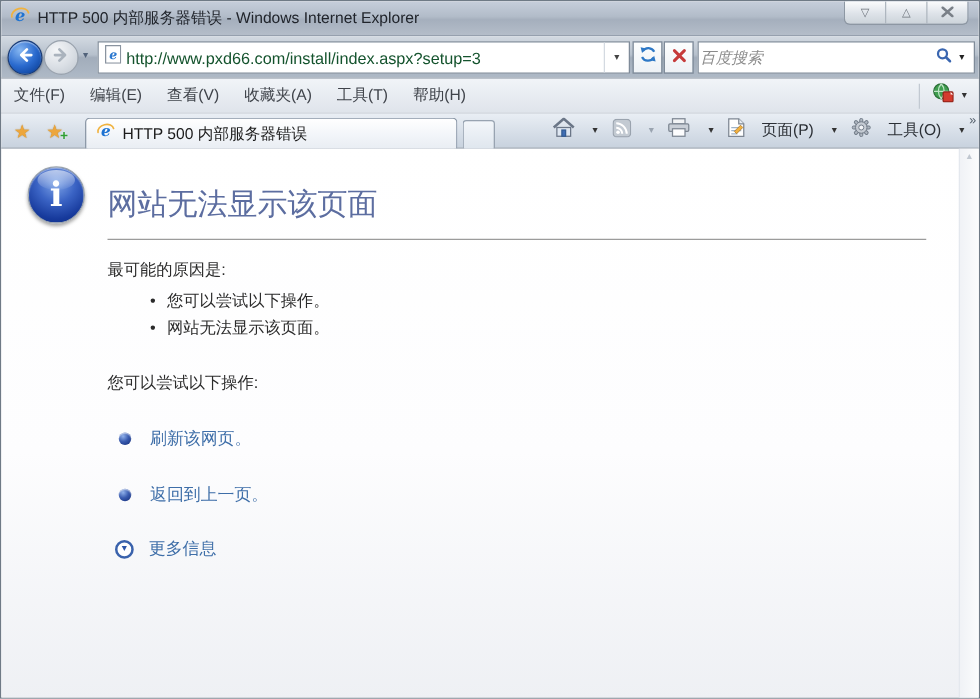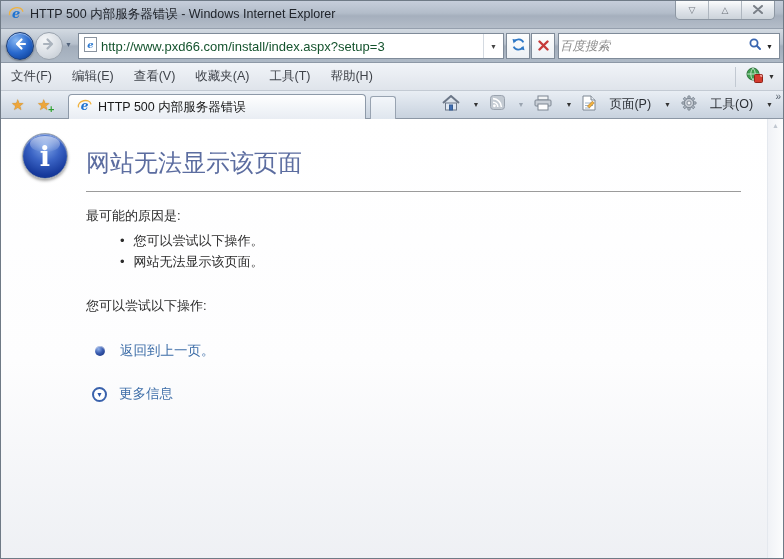--- a/index.html
+++ b/index.html
@@ -309,20 +309,24 @@
       <div class="cause-row">
         <span class="bullet">•</span><span>您可以尝试以下操作。</span>
       </div>
       <div class="cause-row">
         <span class="bullet">•</span><span>网站无法显示该页面。</span>
       </div>
 
       <div class="actions-title">您可以尝试以下操作:</div>
       <div class="action-row">
         <span class="sphere"></span>
+        <span class="link">刷新该网页。</span>
+      </div>
+      <div class="action-row">
+        <span class="sphere"></span>
         <span class="link">返回到上一页。</span>
       </div>
       <div class="more-row">
         <span class="more-circle">
             <span>▼</span>
           </span>
         <span class="link">更多信息</span>
       </div>
     </div>
 

